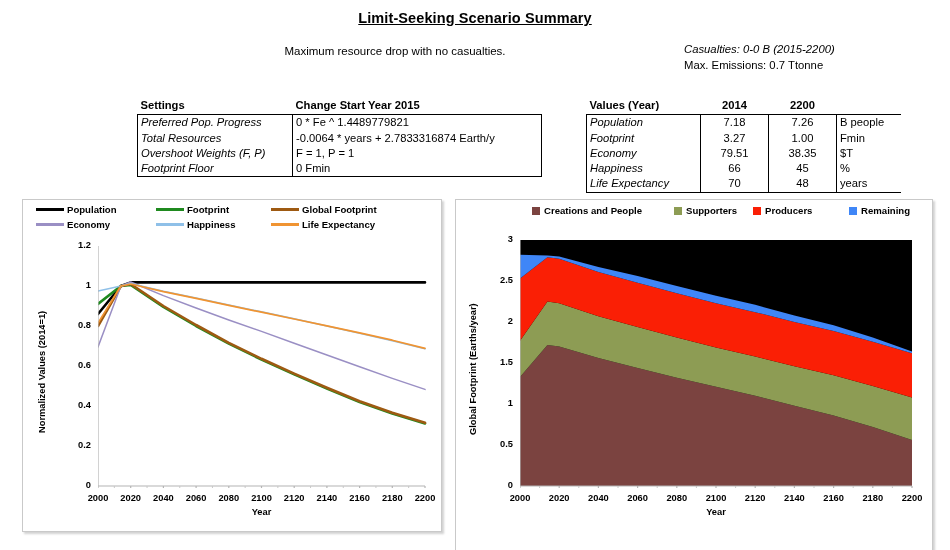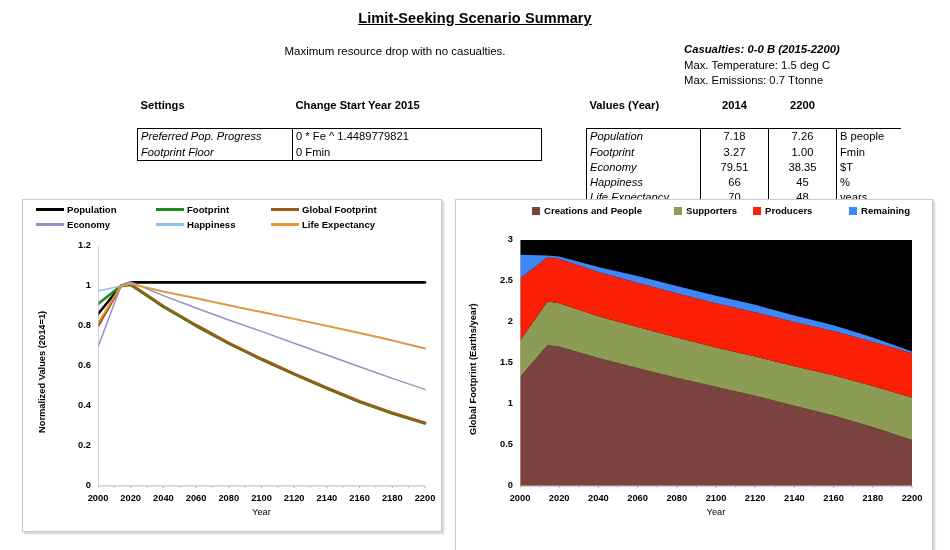--- a/index.html
+++ b/index.html
@@ -38,41 +38,41 @@
   }
   #summary-stats {
     position: absolute;
     top: 42px;
     left: 684px;
     font-size: 11.3px;
     line-height: 15.5px;
   }
   #summary-stats .casualties {
     font-style: italic;
-    font-weight: bold;
+    font-weight: normal;
   }
 
   
   .tbl {
     position: absolute;
     border-collapse: collapse;
     font-size: 11.2px;
   }
   .tbl td, .tbl th {
     padding: 0 3px;
     white-space: nowrap;
     font-weight: normal;
     text-align: left;
     line-height: 15.3px;
     height: 15.3px;
   }
   .tbl thead th {
     font-weight: bold;
     border: none;
-    padding-bottom: 15px;
+    padding-bottom: 1px;
   }
   .tbl .lbl {
     font-style: italic;
   }
 
   
   #settings-table { top: 98px; left: 137px; }
   #settings-table thead th.c0 { width: 148px; }
   #settings-table tbody td { border: 1px solid #000; }
   #settings-table tbody tr td.c0 { width: 148px; border-right: 1px solid #000; }
@@ -133,21 +133,21 @@
     position: absolute;
     font-size: 9.3px;
     font-weight: bold;
     transform-origin: 0 0;
     transform: rotate(-90deg);
     white-space: nowrap;
   }
   .axis-title-x {
     position: absolute;
     font-size: 9.3px;
-    font-weight: normal;
+    font-weight: bold;
     text-align: center;
     white-space: nowrap;
   }
   .tick-label {
     position: absolute;
     font-size: 9.3px;
     font-weight: bold;
     white-space: nowrap;
   }
   .ytick { text-align: right; }
@@ -156,35 +156,42 @@
   .plot-svg { position: absolute; }
 </style>
 </head>
 <body>
 
 <div id="page-title">Limit-Seeking Scenario Summary</div>
 <div id="subtitle">Maximum resource drop with no casualties.</div>
 
 <div id="summary-stats">
   <div class="casualties">Casualties: 0-0 B (2015-2200)</div>
-  <div>Max. Temperature: 1.5 deg C</div>
   <div>Max. Emissions: 0.7 Ttonne</div>
 </div>
 
 <table class="tbl" id="settings-table">
   <thead>
     <tr>
       <th class="c0">Settings</th>
       <th class="c1">Change Start Year 2015</th>
     </tr>
   </thead>
   <tbody>
     <tr>
       <td class="c0 lbl">Preferred Pop. Progress</td>
       <td class="c1">0 * Fe ^ 1.4489779821</td>
+    </tr>
+    <tr>
+      <td class="c0 lbl">Total Resources</td>
+      <td class="c1">-0.0064 * years + 2.7833316874 Earth/y</td>
+    </tr>
+    <tr>
+      <td class="c0 lbl">Overshoot Weights (F, P)</td>
+      <td class="c1">F = 1, P = 1</td>
     </tr>
     <tr>
       <td class="c0 lbl">Footprint Floor</td>
       <td class="c1">0 Fmin</td>
     </tr>
   </tbody>
 </table>
 
 <table class="tbl" id="values-table">
   <thead>

